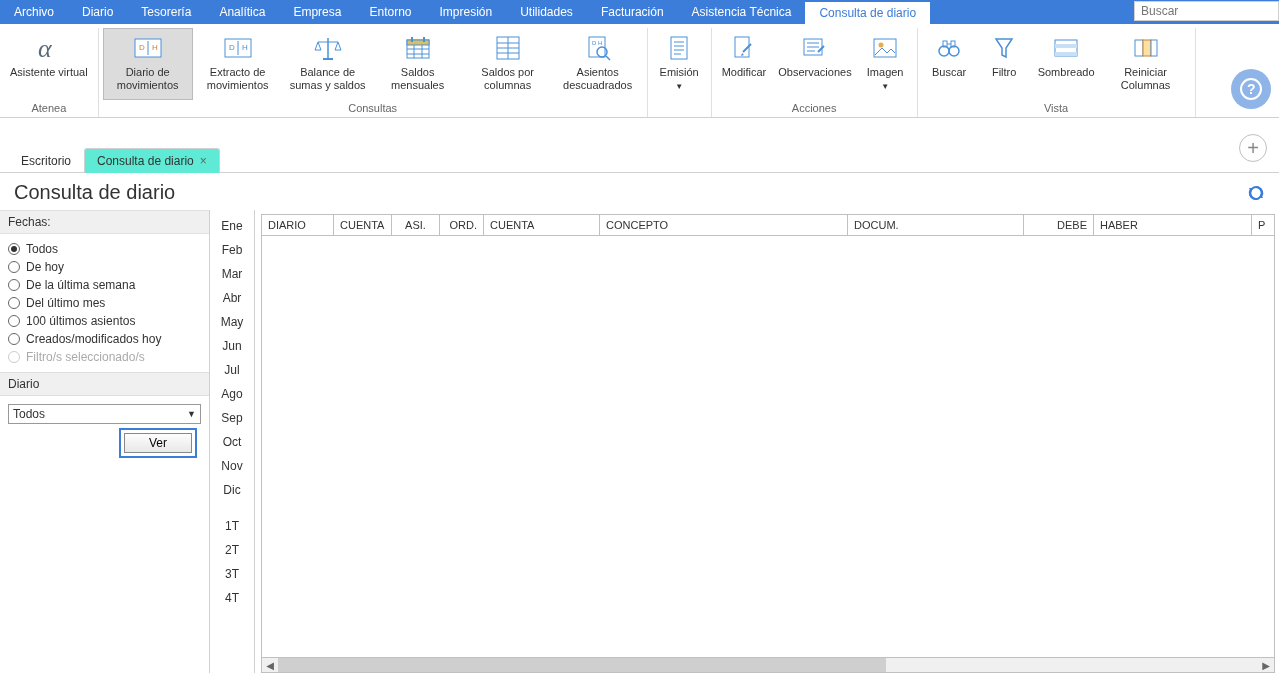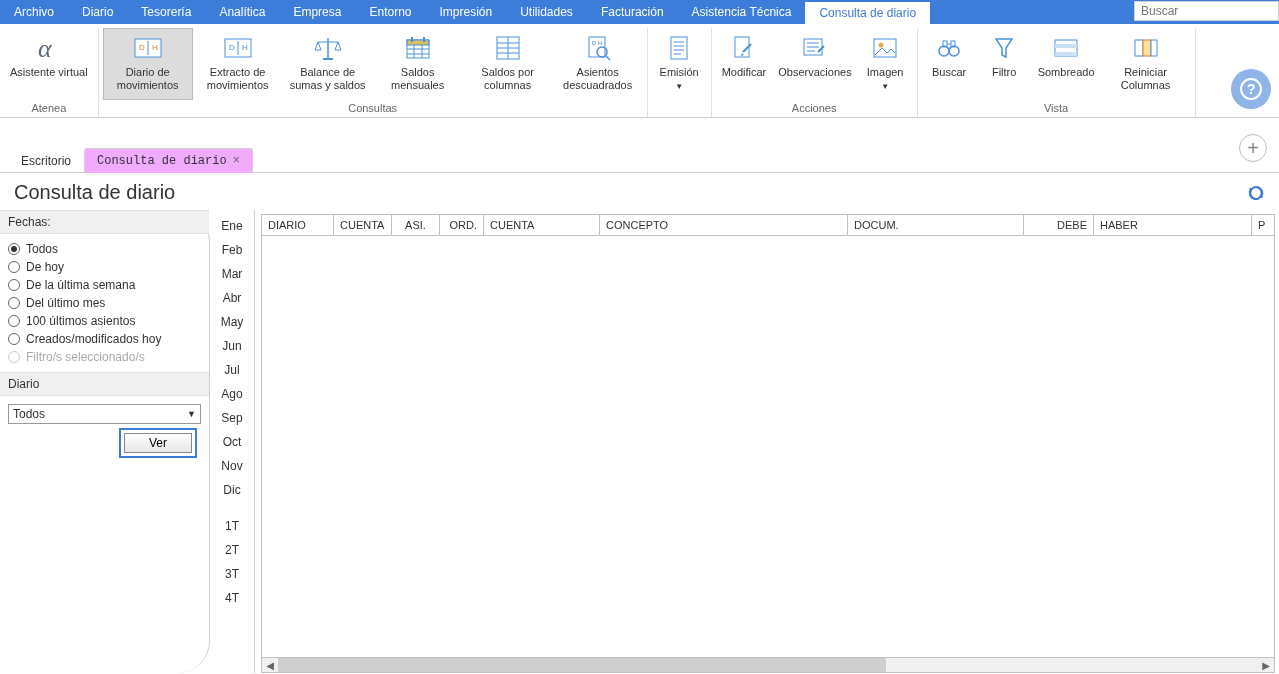--- a/index.html
+++ b/index.html
@@ -22,30 +22,30 @@
     .ribbon-label { font-size: 11px; line-height: 13px; max-width: 78px; }
     .ribbon-group-label { font-size: 11px; color: #666; padding: 2px 0 3px 0; }
     
     .help-btn { position: absolute; right: 8px; top: 45px; width: 40px; height: 40px; border-radius: 50%; background: #8fb5e8; display: flex; align-items: center; justify-content: center; cursor: pointer; }
     
     .add-btn-circle { position: absolute; right: 12px; top: 134px; width: 28px; height: 28px; border-radius: 50%; border: 1px solid #c0c0c0; display: flex; align-items: center; justify-content: center; cursor: pointer; color: #888; font-size: 20px; background:#fff; }
     
     
     .doc-tabs { display: flex; align-items: flex-end; height: 55px; padding-left: 8px; border-bottom: 1px solid #d0d0d0; margin-top: 0; padding-top: 30px; }
     .doc-tab { padding: 5px 12px; font-size: 12px; cursor: pointer; border: 1px solid transparent; border-bottom: none; position: relative; top: 1px; }
-    .doc-tab.active { border-color: #d0d0d0; background: #f0abfc; border-top-left-radius: 3px; border-top-right-radius: 3px; font-family: Liberation Mono, monospace; }
+    .doc-tab.active { border-color: #d0d0d0; background: #5eead4; border-top-left-radius: 3px; border-top-right-radius: 3px; }
     .doc-tab .close-x { margin-left: 6px; color: #666; }
     .page-title-row { display: flex; align-items: center; padding: 8px 14px 6px 14px; }
     .page-title { font-size: 20px; color: #333; flex: 1; }
     .refresh-icon { color: #3b7dd8; cursor: pointer; font-size: 16px; }
     
     .main-area { display: flex; flex: 1; }
     
     
-    .filter-panel { width: 210px; border-right: 1px solid #d0d0d0; padding: 0; border-radius: 32px; }
+    .filter-panel { width: 210px; border-right: 1px solid #d0d0d0; padding: 0; }
     .filter-section-header { background: #f0f0f0; padding: 4px 8px; font-size: 12px; border-top: 1px solid #e0e0e0; border-bottom: 1px solid #e0e0e0; }
     .radio-list { padding: 6px 8px; }
     .radio-item { display: flex; align-items: center; padding: 2px 0; cursor: pointer; }
     .radio-item.disabled { color: #aaa; cursor: default; }
     .radio-circle { width: 12px; height: 12px; border: 1px solid #666; border-radius: 50%; margin-right: 6px; display: inline-flex; align-items: center; justify-content: center; }
     .radio-item.disabled .radio-circle { border-color: #ccc; }
     .radio-dot { width: 6px; height: 6px; background: #333; border-radius: 50%; }
     
     .dropdown-row { padding: 8px 8px 4px 8px; }
     .dropdown { width: 100%; border: 1px solid #999; padding: 2px 4px; font-size: 12px; background: #fff; display: flex; justify-content: space-between; align-items: center; }

